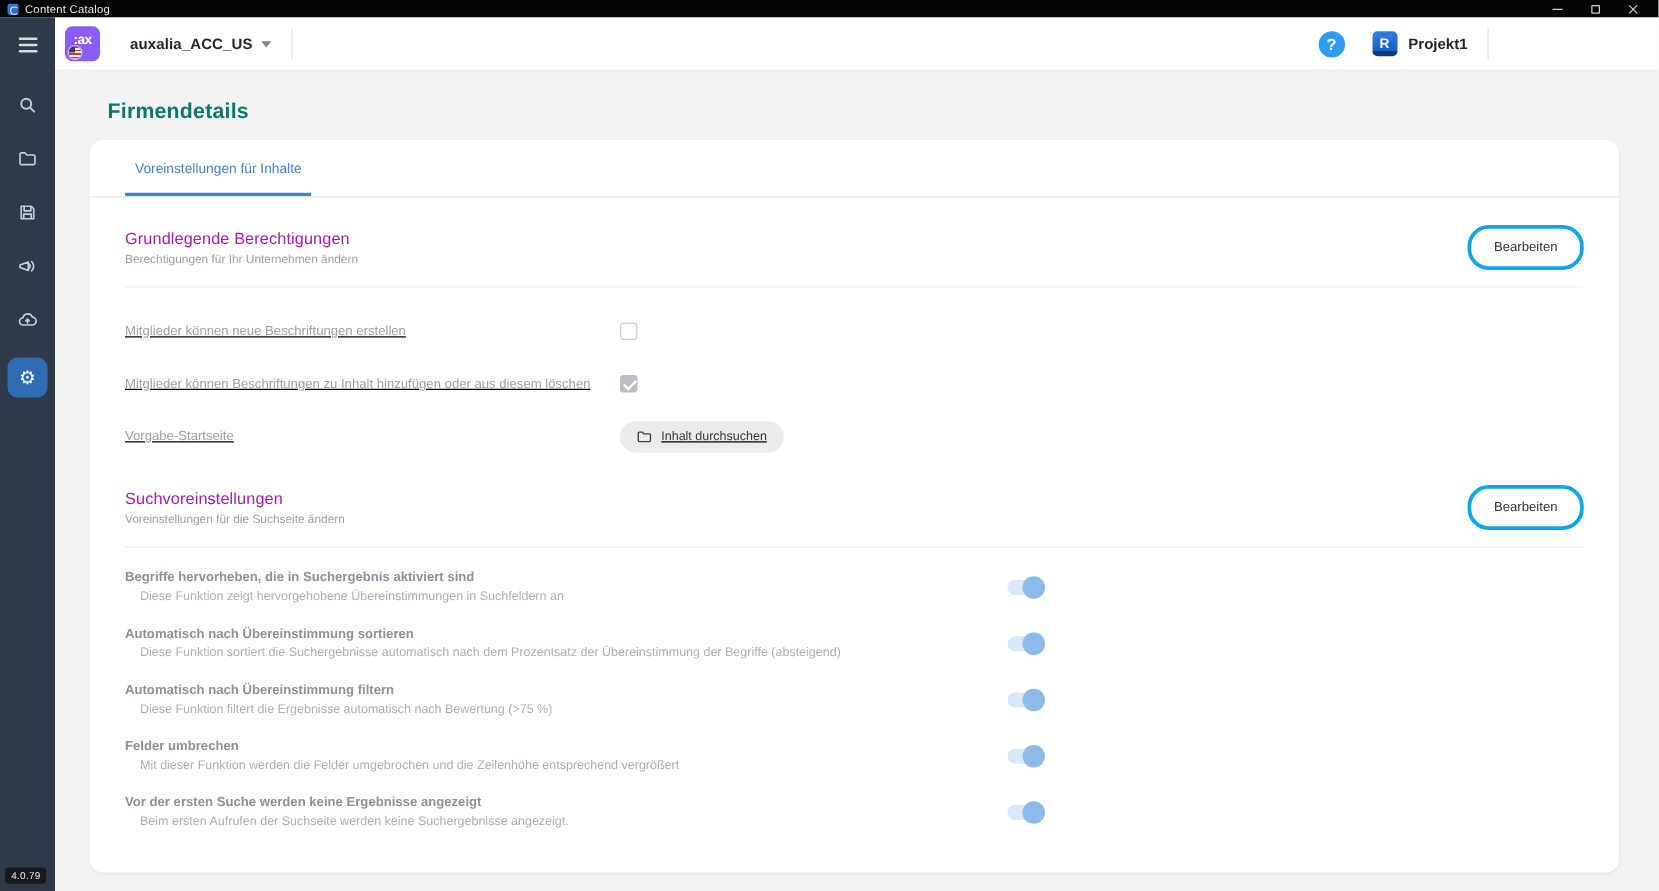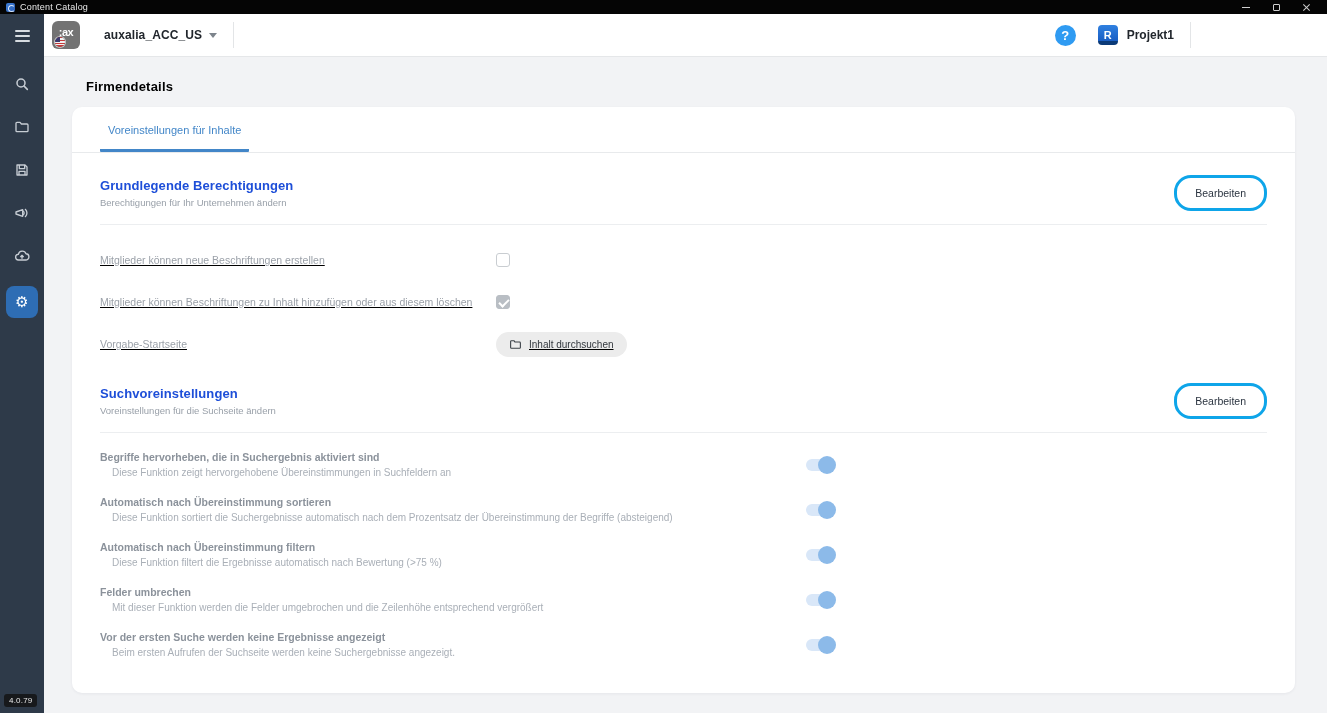--- a/index.html
+++ b/index.html
@@ -37,49 +37,49 @@
   .side-item.active { height:32px; background:#2e6db4; border-radius:8px; color:#ffffff; }
   .gear-glyph { font-size:15px; line-height:1; font-family:"DejaVu Sans",sans-serif; }
   .version-badge { position:absolute; left:4px; bottom:6px; background:#17191c; color:#e9e9e9; font-size:8px; padding:2px 5px; border-radius:3px; letter-spacing:0.2px; }
 
   
   .right-col { flex:1; display:flex; flex-direction:column; min-width:0; }
 
   
   .topbar { height:43px; background:#ffffff; border-bottom:1px solid #e5e7e9; display:flex; align-items:center; justify-content:space-between; flex:0 0 auto; }
   .topbar-left { display:flex; align-items:center; margin-left:8px; }
-  .brand-logo { width:28px; height:28px; border-radius:6px; background:#737373; position:relative; display:flex; align-items:center; justify-content:center; }
+  .brand-logo { width:28px; height:28px; border-radius:6px; background:#8b5cf6; position:relative; display:flex; align-items:center; justify-content:center; }
   .brand-logo-text { color:#ffffff; font-weight:bold; font-size:11px; margin-top:-6px; letter-spacing:-0.5px; }
   .brand-flag { position:absolute; left:3px; bottom:2px; width:10px; height:10px; border-radius:50%; background:repeating-linear-gradient(180deg,#c43a3a 0 1.4px,#f2f2f2 1.4px 2.8px); box-shadow:0 0 0 1px rgba(255,255,255,0.6); overflow:hidden; }
   .brand-flag::before { content:""; position:absolute; left:0; top:0; width:5px; height:5px; background:#3c3b6e; }
   .company-name { margin-left:24px; font-size:12px; font-weight:bold; color:#21262c; letter-spacing:0.1px; }
   .caret-down { margin-left:7px; width:0; height:0; border-left:4px solid transparent; border-right:4px solid transparent; border-top:5px solid #7d848c; }
   .v-divider { width:1px; height:26px; background:#e3e5e7; margin-left:16px; }
   .topbar-right { display:flex; align-items:center; margin-right:136px; }
   .help-btn { width:21px; height:21px; border-radius:50%; background:#2f9bf2; color:#fff; font-size:13px; font-weight:bold; display:flex; align-items:center; justify-content:center; cursor:pointer; border:none; }
   .revit-chip { display:flex; align-items:center; margin-left:22px; cursor:pointer; }
   .revit-icon { width:20px; height:20px; border-radius:4px; background:linear-gradient(180deg,#2f80e0 0%,#1a5fc4 78%,#0b3a77 78%); color:#fff; font-weight:bold; font-size:11px; display:flex; align-items:center; justify-content:center; }
   .project-name { margin-left:9px; font-size:12px; font-weight:bold; color:#21262c; }
 
   
   .main { flex:1; background:#f2f3f5; overflow:hidden; position:relative; }
-  .page-title { margin:22px 0 0 42px; font-size:13px; font-weight:bold; color:#000000; letter-spacing:0.2px; }
+  .page-title { margin:22px 0 0 42px; font-size:17px; font-weight:bold; color:#0f766e; letter-spacing:0.2px; }
 
   .card { margin:13px 32px 0 28px; height:586px; background:#ffffff; border-radius:10px; box-shadow:0 1px 3px rgba(30,40,60,0.06); overflow:hidden; }
 
   
   .tabs { padding:0 28px; border-bottom:1px solid #e8eaec; display:flex; }
   .tab { padding:17px 8px 13px; margin-right:24px; font-size:11px; color:#4a5158; border-bottom:3px solid transparent; cursor:pointer; }
   .tab.active { color:#4286c8; border-bottom-color:#4286c8; border-radius:0 0 1px 1px; }
 
   .card-body { padding:0 28px; }
 
   
   .section-head { display:flex; align-items:center; justify-content:space-between; margin-top:22px; padding-bottom:13px; border-bottom:1px solid #eceef0; }
-  .section-title { font-size:13px; font-weight:bold; color:#1d4ed8; letter-spacing:0.1px; }
+  .section-title { font-size:13px; font-weight:normal; color:#a21caf; letter-spacing:0.1px; }
   .section-sub { font-size:9.5px; color:#99a0a9; margin-top:4px; }
   .edit-btn { background:#ffffff; border:3px solid #0ea5e9; border-radius:17px; padding:9px 18px; font-size:10.5px; color:#2b3440; font-family:inherit; cursor:pointer; }
 
   
   .perm-rows { padding-top:14px;text-decoration:underline; }
   .perm-row { display:flex; align-items:center; min-height:42px; }
   .perm-row.tall { min-height:50px; }
   .perm-label { flex:0 0 396px; font-size:10.5px; color:#9ba1a9; }
   .perm-label-block { flex:0 0 396px; }
   .perm-label-block .perm-label { flex:none; }

